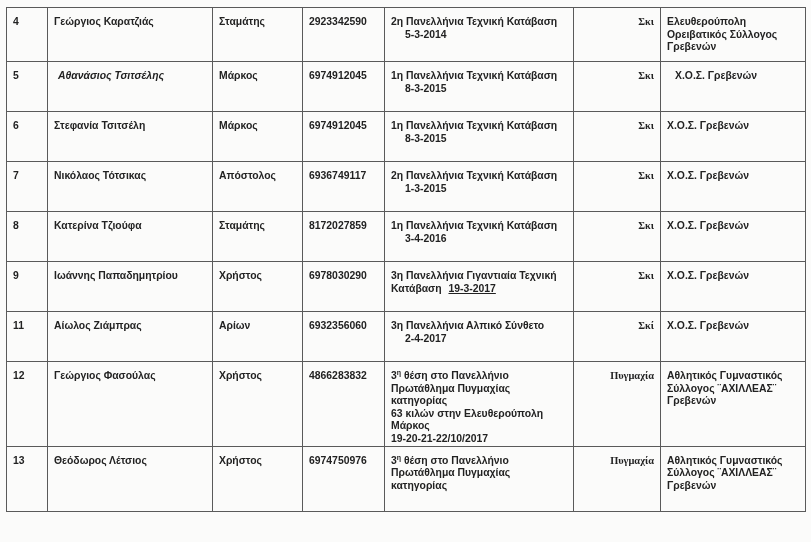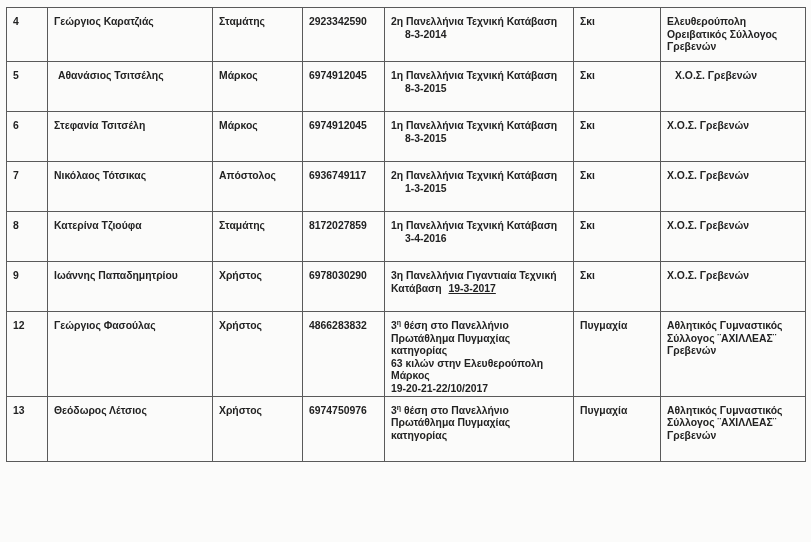--- a/index.html
+++ b/index.html
@@ -43,31 +43,31 @@
   }
   col.c-num { width: 41px; }
   col.c-name { width: 165px; }
   col.c-father { width: 90px; }
   col.c-phone { width: 82px; }
   col.c-distinction { width: 189px; }
   col.c-sport { width: 87px; }
   col.c-club { width: 145px; }
 
   td.num { padding-left: 12px; }
-  td.sport { text-align: left; padding-left: 0; padding-right: 14px; }
+  td.sport { text-align: right; padding-left: 0; padding-right: 14px; font-family: Liberation Serif, serif; }
   td.distinction .date { display: block; padding-left: 14px; }
   td.distinction .date.inline { display: inline; padding-left: 4px; text-decoration: underline; }
   td.club.centered { padding-left: 14px; }
 
   tr.r-std td { height: 41px; }
   tr.r-first td { height: 45px; }
   tr.r-tall1 td { height: 62px; }
   tr.r-tall2 td { height: 56px; }
 
-  .name.indent { padding-left: 4px; display: inline-block; }
+  .name.indent { padding-left: 4px; display: inline-block; font-style: italic; }
   sup.ord { font-size: 7px; vertical-align: 4px; line-height: 0; }
 </style>
 </head>
 <body>
 
 <div class="page">
   <table class="athletes">
     <colgroup>
       <col class="c-num">
         <col class="c-name">
@@ -79,21 +79,21 @@
     </colgroup>
     <tbody>
 
       <tr class="r-first">
         <td class="num">4</td>
         <td>Γεώργιος Καρατζιάς</td>
         <td>Σταμάτης</td>
         <td>2923342590</td>
         <td class="distinction">
           <span>2η Πανελλήνια Τεχνική Κατάβαση</span>
-          <span class="date">8-3-2014</span>
+          <span class="date">5-3-2014</span>
         </td>
         <td class="sport">Σκι</td>
         <td class="club">
           <span>Ελευθερούπολη</span><br>
           <span>Ορειβατικός Σύλλογος</span><br>
           <span>Γρεβενών</span>
         </td>
       </tr>
 
       <tr class="r-std">
@@ -166,20 +166,34 @@
           <span>Κατάβαση</span>
           <span class="date inline">19-3-2017</span>
         </td>
         <td class="sport">Σκι</td>
         <td class="club">
           <span>Χ.Ο.Σ. Γρεβενών</span>
         </td>
       </tr>
 
 
+      <tr class="r-std">
+        <td class="num">11</td>
+        <td>Αίωλος Ζιάμπρας</td>
+        <td>Αρίων</td>
+        <td>6932356060</td>
+        <td class="distinction">
+          <span>3η Πανελλήνια Αλπικό Σύνθετο</span>
+          <span class="date">2-4-2017</span>
+        </td>
+        <td class="sport">Σκί</td>
+        <td class="club">
+          <span>Χ.Ο.Σ. Γρεβενών</span>
+        </td>
+      </tr>
 
       <tr class="r-tall1">
         <td class="num">12</td>
         <td>Γεώργιος Φασούλας</td>
         <td>Χρήστος</td>
         <td>4866283832</td>
         <td class="distinction">
           <span>3</span><sup class="ord">η</sup>
           <span>θέση στο Πανελλήνιο</span><br>
           <span>Πρωτάθλημα Πυγμαχίας κατηγορίας</span><br>

